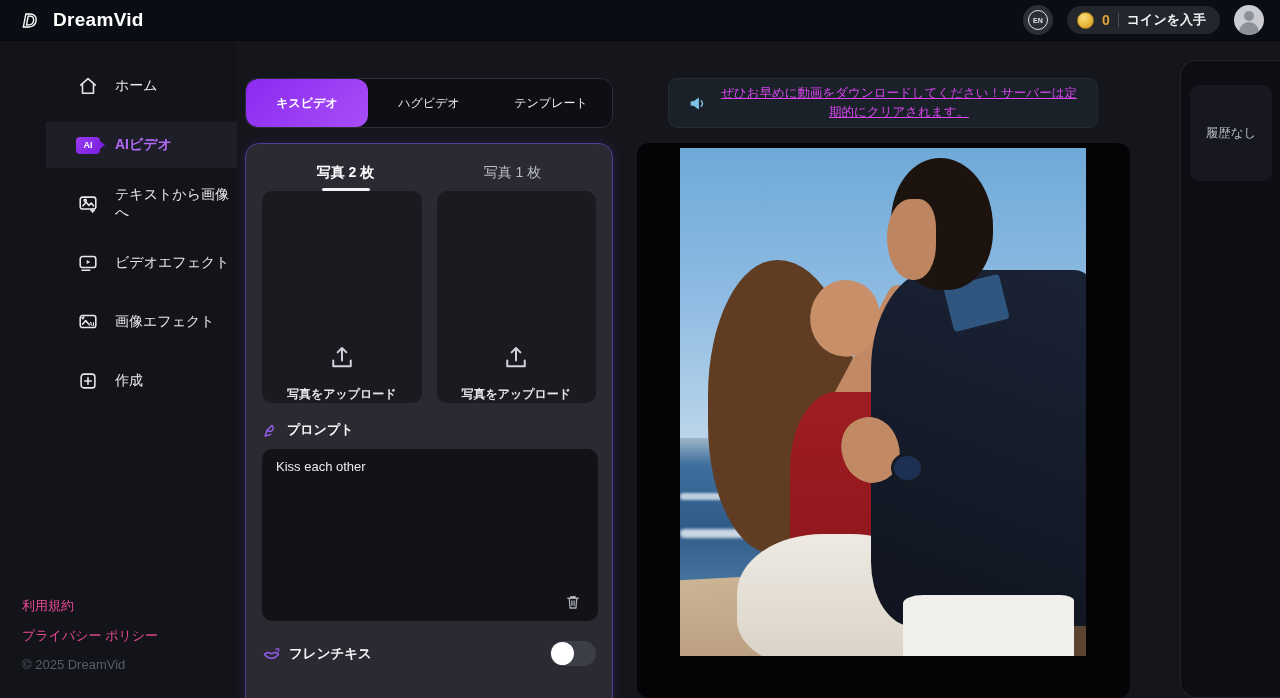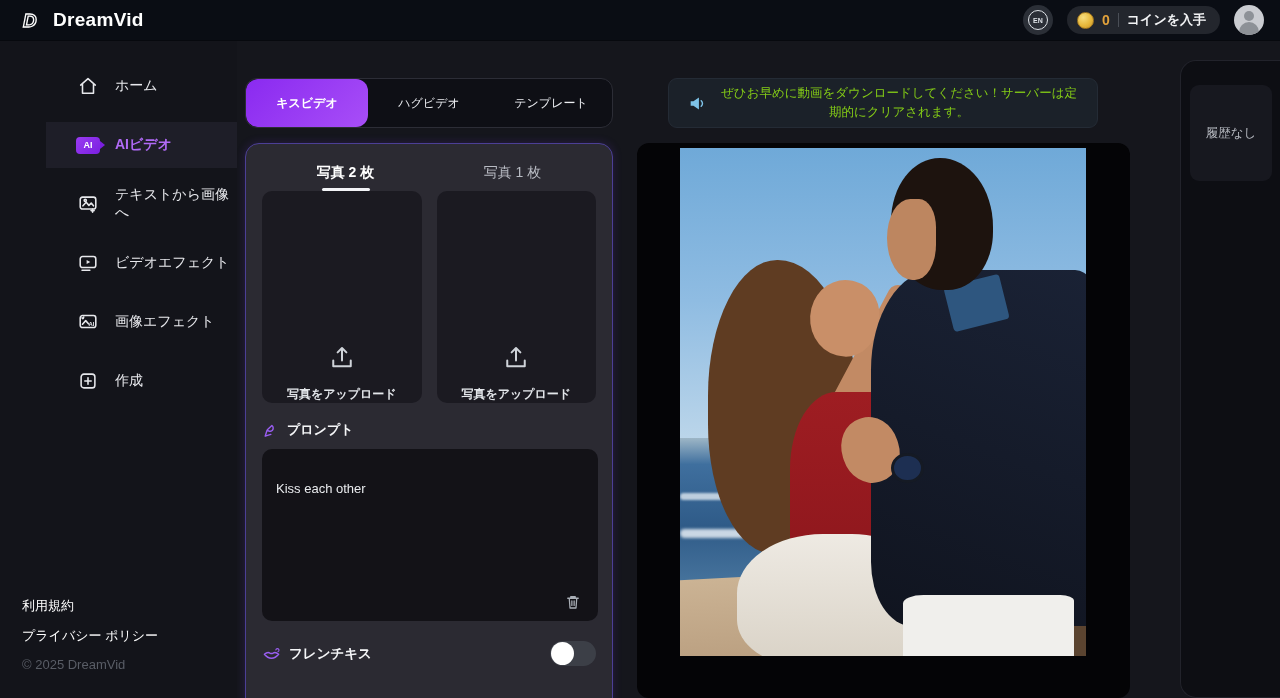--- a/index.html
+++ b/index.html
@@ -26,46 +26,46 @@
 
   
   .sidebar { position:absolute; top:41px; left:0; width:237px; height:657px; background:#13141a; z-index:20; }
   .nav { padding-top:22px;padding-left:46px; }
   .nav-item { display:flex; align-items:center; gap:15px; height:46px; padding-left:30px; margin-bottom:13px; cursor:pointer; color:#e7e8ec; font-size:14px; }
   .nav-item .ic { width:24px; height:24px; display:flex; align-items:center; justify-content:center; flex:0 0 24px; }
   .nav-item.active { background:#1e1e28; color:#b06af5; font-weight:bold; }
   .ai-badge { width:24px; height:17px; background:linear-gradient(135deg,#9a3bf2,#7a1fe0); border-radius:4px; color:#fff; font-size:9px; font-weight:bold; display:flex; align-items:center; justify-content:center; position:relative; }
   .ai-badge:after { content:""; position:absolute; right:-5px; top:4px; border-left:5px solid #7a1fe0; border-top:4px solid transparent; border-bottom:4px solid transparent; }
   .side-footer { position:absolute; left:22px; bottom:26px; display:flex; flex-direction:column; gap:12px; }
-  .side-footer a { color:#ffffff; font-size:13px; text-decoration:none; cursor:pointer; }
+  .side-footer a { color:#ec4899; font-size:13px; text-decoration:none; cursor:pointer; }
   .side-copy { color:#595d66; font-size:13px; }
 
   
   .mode-tabs { position:absolute; top:78px; left:245px; width:368px; height:50px; background:#0e0f15; border:1px solid #2c2d36; border-radius:12px; display:flex; align-items:stretch; overflow:hidden; }
   .mode-tab { flex:1; display:flex; align-items:center; justify-content:center; font-size:12px; color:#eceef2; cursor:pointer; }
   .mode-tab.active { background:linear-gradient(135deg,#8a2af0 0%,#a84ef7 100%); border-radius:12px; font-weight:bold; color:#fff; }
 
   
   .notice { position:absolute; top:78px; left:668px; width:430px; height:50px; background:#1b2129; border:1px solid #242b35; border-radius:9px; display:flex; align-items:center; gap:10px; padding:0 18px; }
   .notice-icon { flex:0 0 22px; }
-  .notice-text { flex:1; color:#84cc16; font-size:12.5px; line-height:1.5; text-align:center; }
+  .notice-text { flex:1; color:#d946ef; font-size:12.5px; line-height:1.5; text-align:center;text-decoration:underline; }
 
   
   .panel { position:absolute; top:143px; left:245px; width:368px; height:570px; background:#2b2a32; border:1.5px solid #4c3f96; border-radius:14px; box-shadow:0 0 10px rgba(110,58,220,.22); padding:14px 16px 0 16px; }
   .photo-tabs { display:flex; margin-top:6px; }
   .photo-tab { flex:1; text-align:center; font-size:14px; color:#b9bcc4; padding-bottom:9px; cursor:pointer; position:relative; }
   .photo-tab.active { color:#ffffff; font-weight:bold; }
   .photo-tab.active:after { content:""; position:absolute; left:50%; transform:translateX(-50%); bottom:0; width:48px; height:3px; border-radius:2px; background:#f2f3f6; }
   .sec-label { display:flex; align-items:center; gap:8px; margin:18px 0 10px 0; font-size:13px; font-weight:bold; color:#f4f5f7; }
   .sec-label .sic { width:17px; height:17px; display:flex; align-items:center; justify-content:center; }
   .uploads { display:flex; gap:15px; }
   .upload-box { width:160px; height:212px; background:#1b1a21; border-radius:10px; display:flex; flex-direction:column; align-items:center; justify-content:flex-end; gap:13px; cursor:pointer; }
   .upload-text { font-size:12px; font-weight:bold; color:#e3e6ea; }
   .prompt-wrap { position:relative; }
-  .prompt-area { width:336px; height:172px; background:#131217; border:none; border-radius:10px; resize:none; color:#e9ebee; font-size:13px; padding:32px 14px; font-family:"Liberation Sans","DejaVu Sans",sans-serif; outline:none; }
+  .prompt-area { width:336px; height:172px; background:#131217; border:none; border-radius:10px; resize:none; color:#e9ebee; font-size:13px; padding:10px 14px; font-family:"Liberation Sans","DejaVu Sans",sans-serif; outline:none; }
   .trash-btn { position:absolute; right:12px; bottom:12px; width:22px; height:22px; cursor:pointer; display:flex; align-items:center; justify-content:center; }
   .option-row { display:flex; align-items:center; margin-top:16px; }
   .option-row .sic { width:19px; height:19px; margin-right:8px; display:flex; align-items:center; justify-content:center; }
   .option-label { font-size:13.5px; font-weight:bold; color:#f4f5f7; flex:1; }
   .toggle { width:46px; height:25px; border-radius:13px; background:#3c3f47; position:relative; cursor:pointer; }
   .toggle .knob { position:absolute; left:1px; top:1px; width:23px; height:23px; border-radius:50%; background:#ffffff; }
 
   
   .preview { position:absolute; top:143px; left:637px; width:493px; height:555px; background:#040406; border-radius:12px; overflow:hidden; }
   .photo { position:absolute; top:5px; left:43px; width:406px; height:508px; overflow:hidden; background:linear-gradient(180deg,#6fa9d8 0%,#8fbce2 30%,#bcd6ea 58%,#d9e5ee 66%); }

